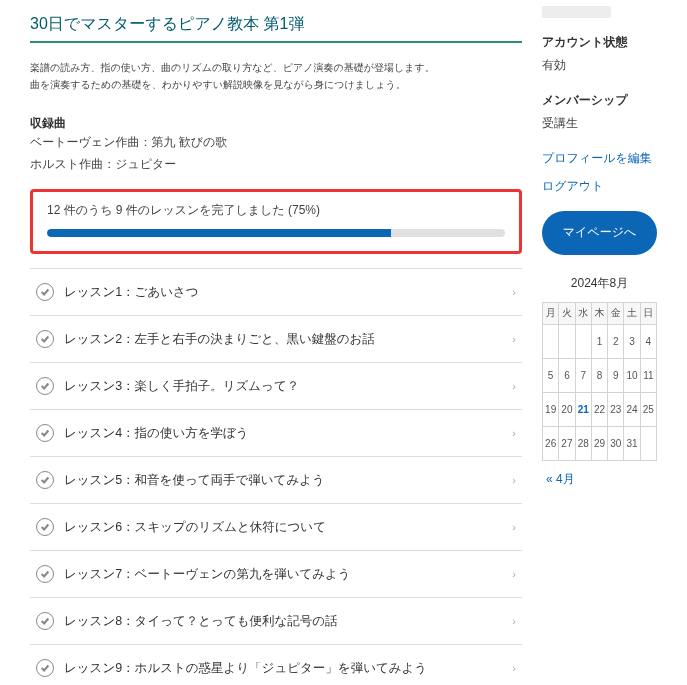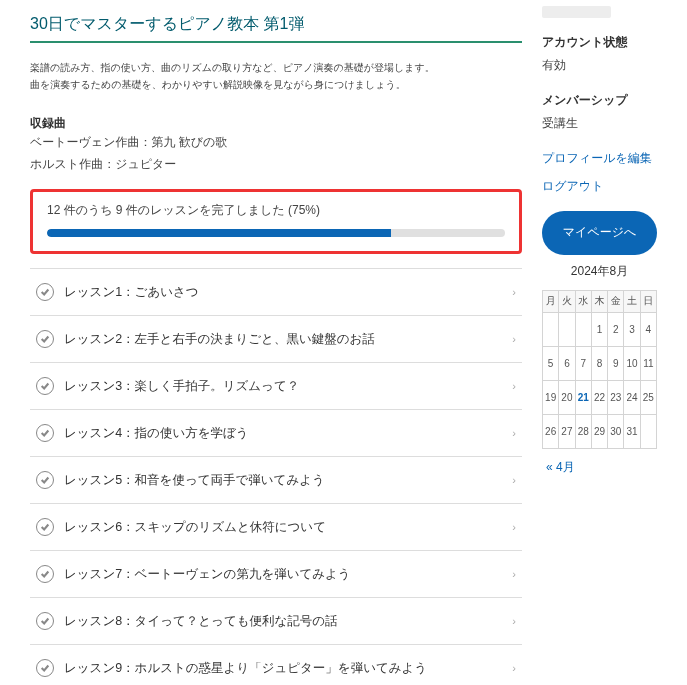--- a/index.html
+++ b/index.html
@@ -130,21 +130,21 @@
       align-items: center;
       justify-content: center;
       text-align: center;
       background: #0b66b5;
       color: #fff;
       font-size: 12px;
       border-radius: 22px;
       padding: 11px 12px;
       height: 44px;
       line-height: 1.3;
-      margin: 10px 0 8px;
+      margin: 10px 0 20px;
       cursor: pointer;
     }
     .cal-title {
       font-size: 12px;
       text-align: center;
       margin-bottom: 10px;
       color: #333;
     }
     .cal {
       width: 100%;

